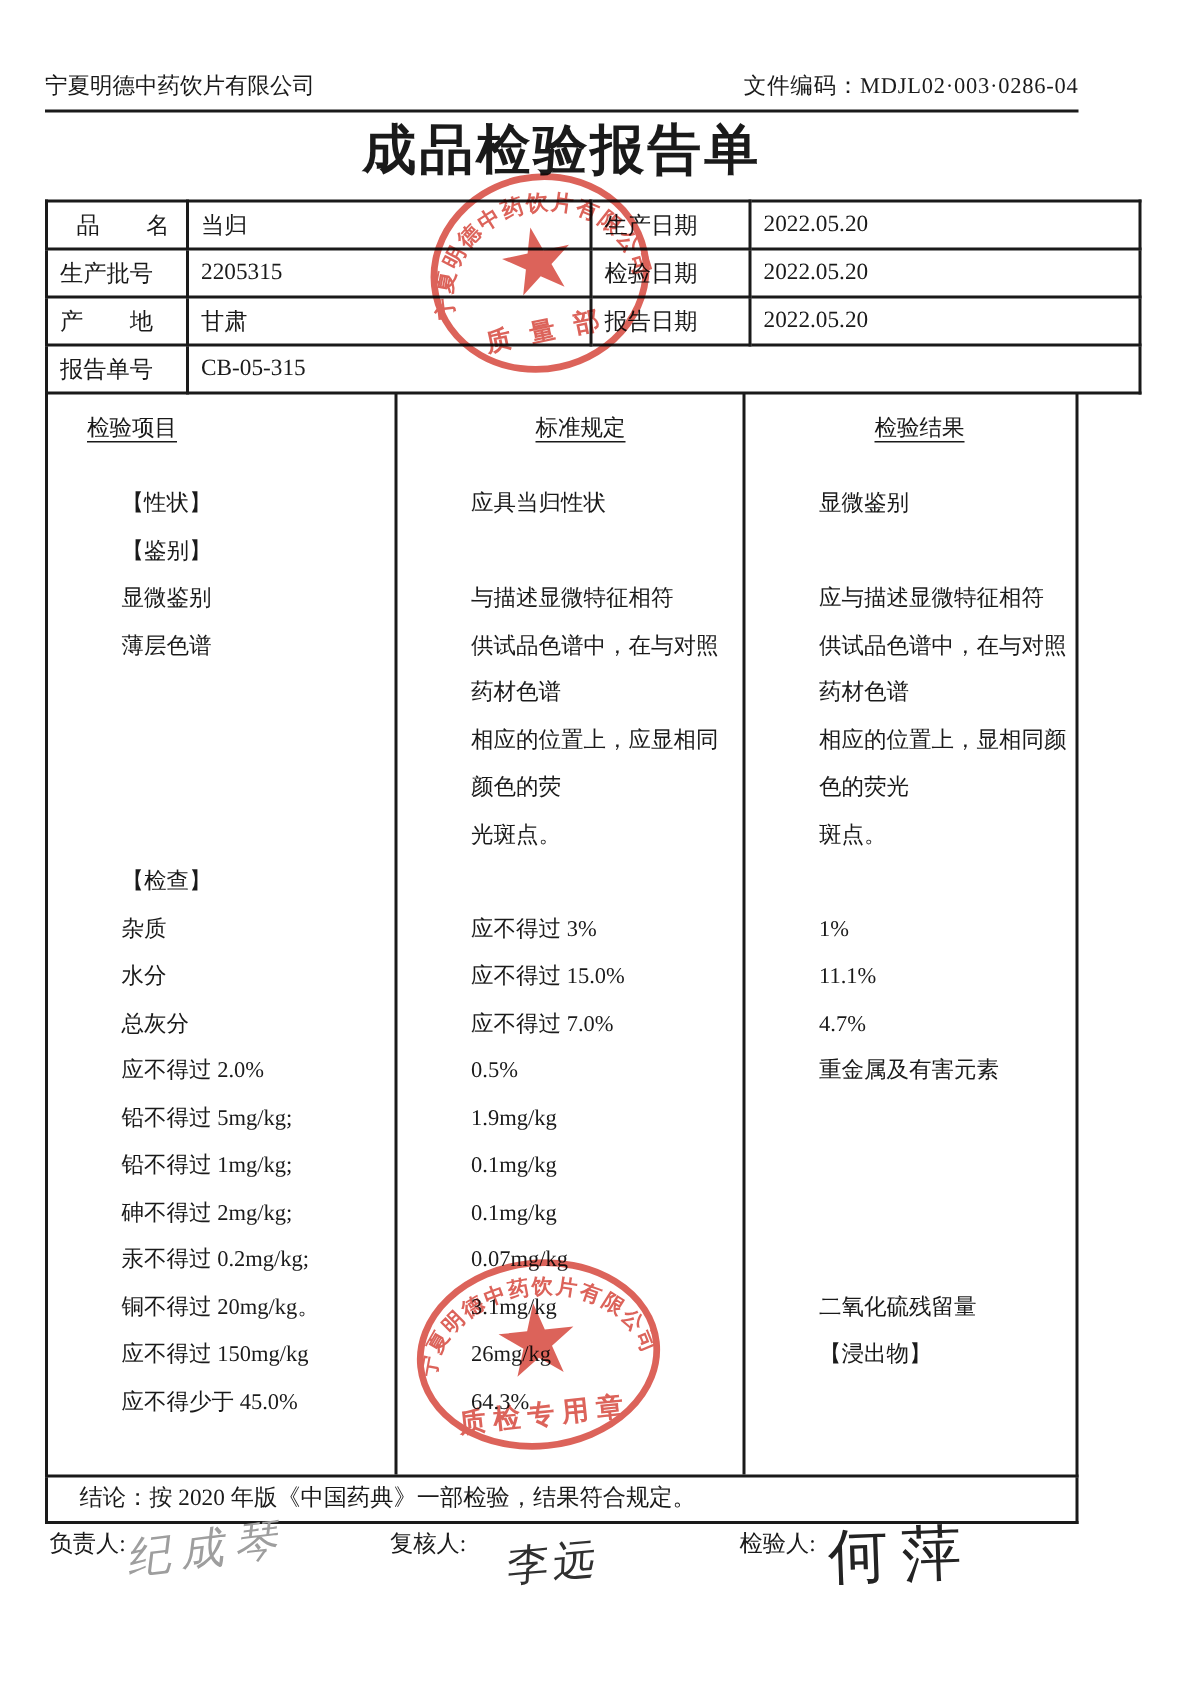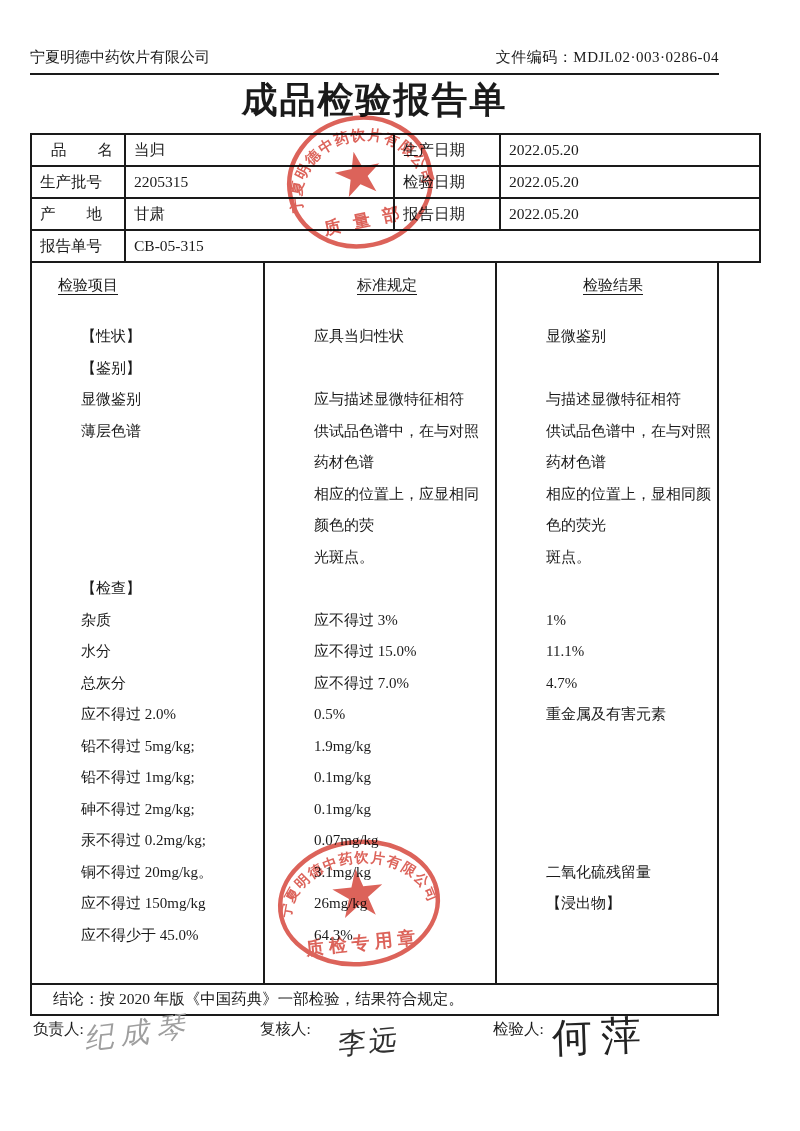--- a/index.html
+++ b/index.html
@@ -128,22 +128,22 @@
       <div class="mt-head c1">标准规定</div>
       <div class="mt-head c2">检验结果</div>
 
     <div class="mt-cell col0">【性状】</div>
         <div class="mt-cell col1">应具当归性状</div>
         <div class="mt-cell col2">显微鉴别</div>
         <div class="mt-cell col0">【鉴别】</div>
         <div class="mt-cell col1"></div>
         <div class="mt-cell col2"></div>
         <div class="mt-cell col0">显微鉴别</div>
+        <div class="mt-cell col2">与描述显微特征相符</div>
         <div class="mt-cell col1">应与描述显微特征相符</div>
-        <div class="mt-cell col2">与描述显微特征相符</div>
         <div class="mt-cell col0">薄层色谱</div>
         <div class="mt-cell col1">供试品色谱中，在与对照药材色谱
 相应的位置上，应显相同颜色的荧
 光斑点。</div>
         <div class="mt-cell col2">供试品色谱中，在与对照药材色谱
 相应的位置上，显相同颜色的荧光
 斑点。</div>
         <div class="mt-cell col0">【检查】</div>
         <div class="mt-cell col1"></div>
         <div class="mt-cell col2"></div>

